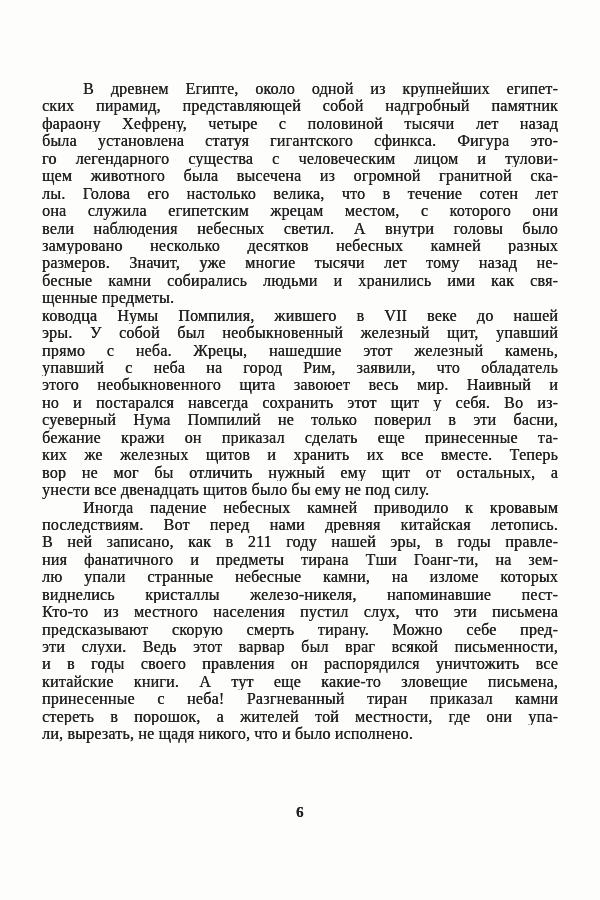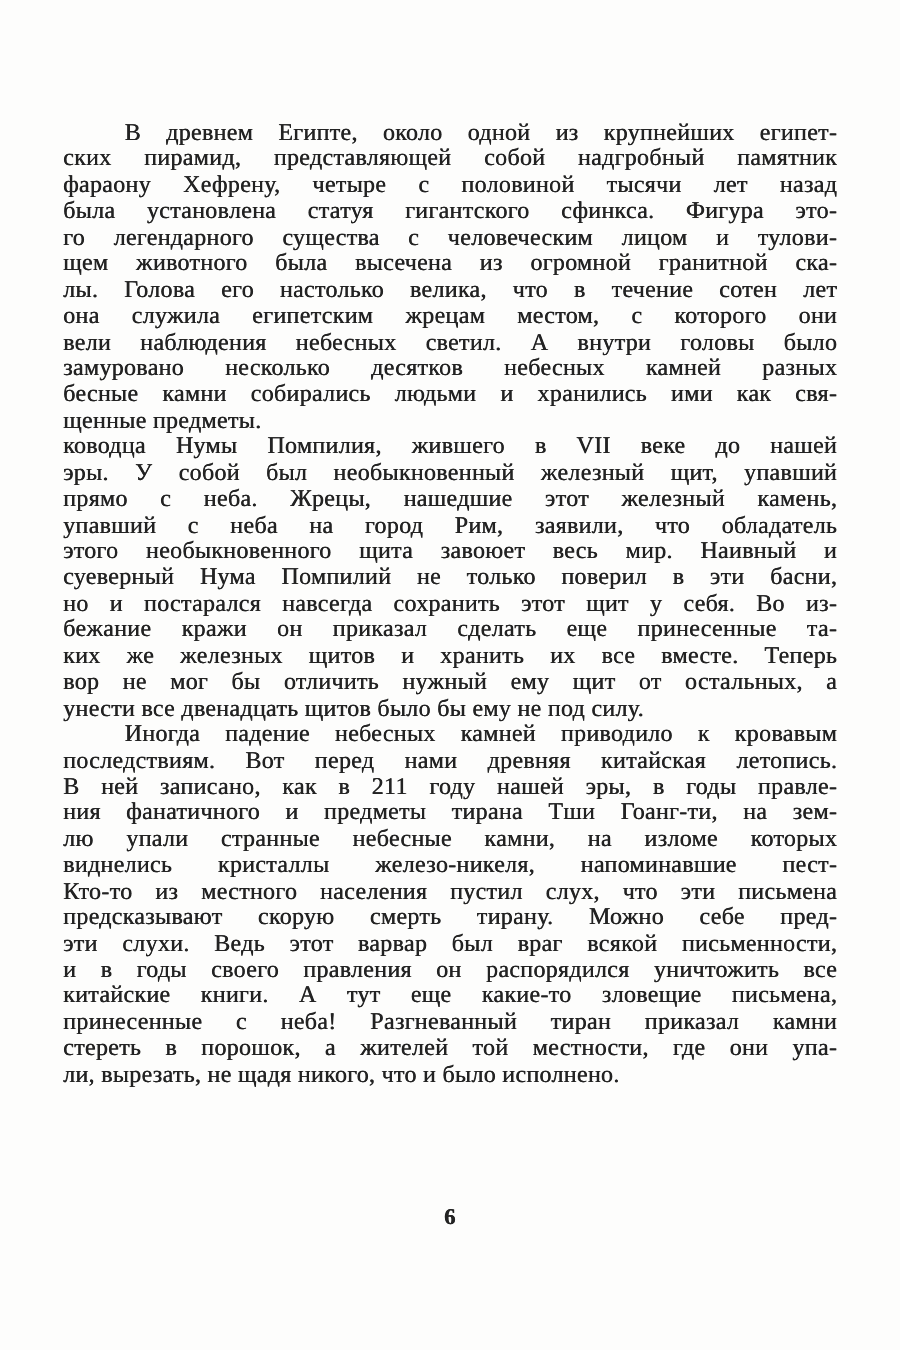--- a/index.html
+++ b/index.html
@@ -73,31 +73,32 @@
         <div class="line first">В древнем Египте, около одной из крупнейших египет-</div>
         <div class="line">ских пирамид, представляющей собой надгробный памятник</div>
         <div class="line">фараону Хефрену, четыре с половиной тысячи лет назад</div>
         <div class="line">была установлена статуя гигантского сфинкса. Фигура это-</div>
         <div class="line">го легендарного существа с человеческим лицом и тулови-</div>
         <div class="line">щем животного была высечена из огромной гранитной ска-</div>
         <div class="line">лы. Голова его настолько велика, что в течение сотен лет</div>
         <div class="line">она служила египетским жрецам местом, с которого они</div>
         <div class="line">вели наблюдения небесных светил. А внутри головы было</div>
         <div class="line">замуровано несколько десятков небесных камней разных</div>
+        <div class="line">размеров. Значит, уже многие тысячи лет тому назад не-</div>
         <div class="line">бесные камни собирались людьми и хранились ими как свя-</div>
         <div class="line last">щенные предметы.</div>
       </div>
       <div class="paragraph">
         <div class="line">ководца Нумы Помпилия, жившего в VII веке до нашей</div>
         <div class="line">эры. У собой был необыкновенный железный щит, упавший</div>
         <div class="line">прямо с неба. Жрецы, нашедшие этот железный камень,</div>
         <div class="line">упавший с неба на город Рим, заявили, что обладатель</div>
         <div class="line">этого необыкновенного щита завоюет весь мир. Наивный и</div>
+        <div class="line">но и постарался навсегда сохранить этот щит у себя. Во из-</div>
         <div class="line">суеверный Нума Помпилий не только поверил в эти басни,</div>
-        <div class="line">но и постарался навсегда сохранить этот щит у себя. Во из-</div>
         <div class="line">бежание кражи он приказал сделать еще принесенные та-</div>
         <div class="line">ких же железных щитов и хранить их все вместе. Теперь</div>
         <div class="line">вор не мог бы отличить нужный ему щит от остальных, а</div>
         <div class="line last">унести все двенадцать щитов было бы ему не под силу.</div>
       </div>
       <div class="paragraph">
         <div class="line first">Иногда падение небесных камней приводило к кровавым</div>
         <div class="line">последствиям. Вот перед нами древняя китайская летопись.</div>
         <div class="line">В ней записано, как в 211 году нашей эры, в годы правле-</div>
         <div class="line">ния фанатичного и предметы тирана Тши Гоанг-ти, на зем-</div>

